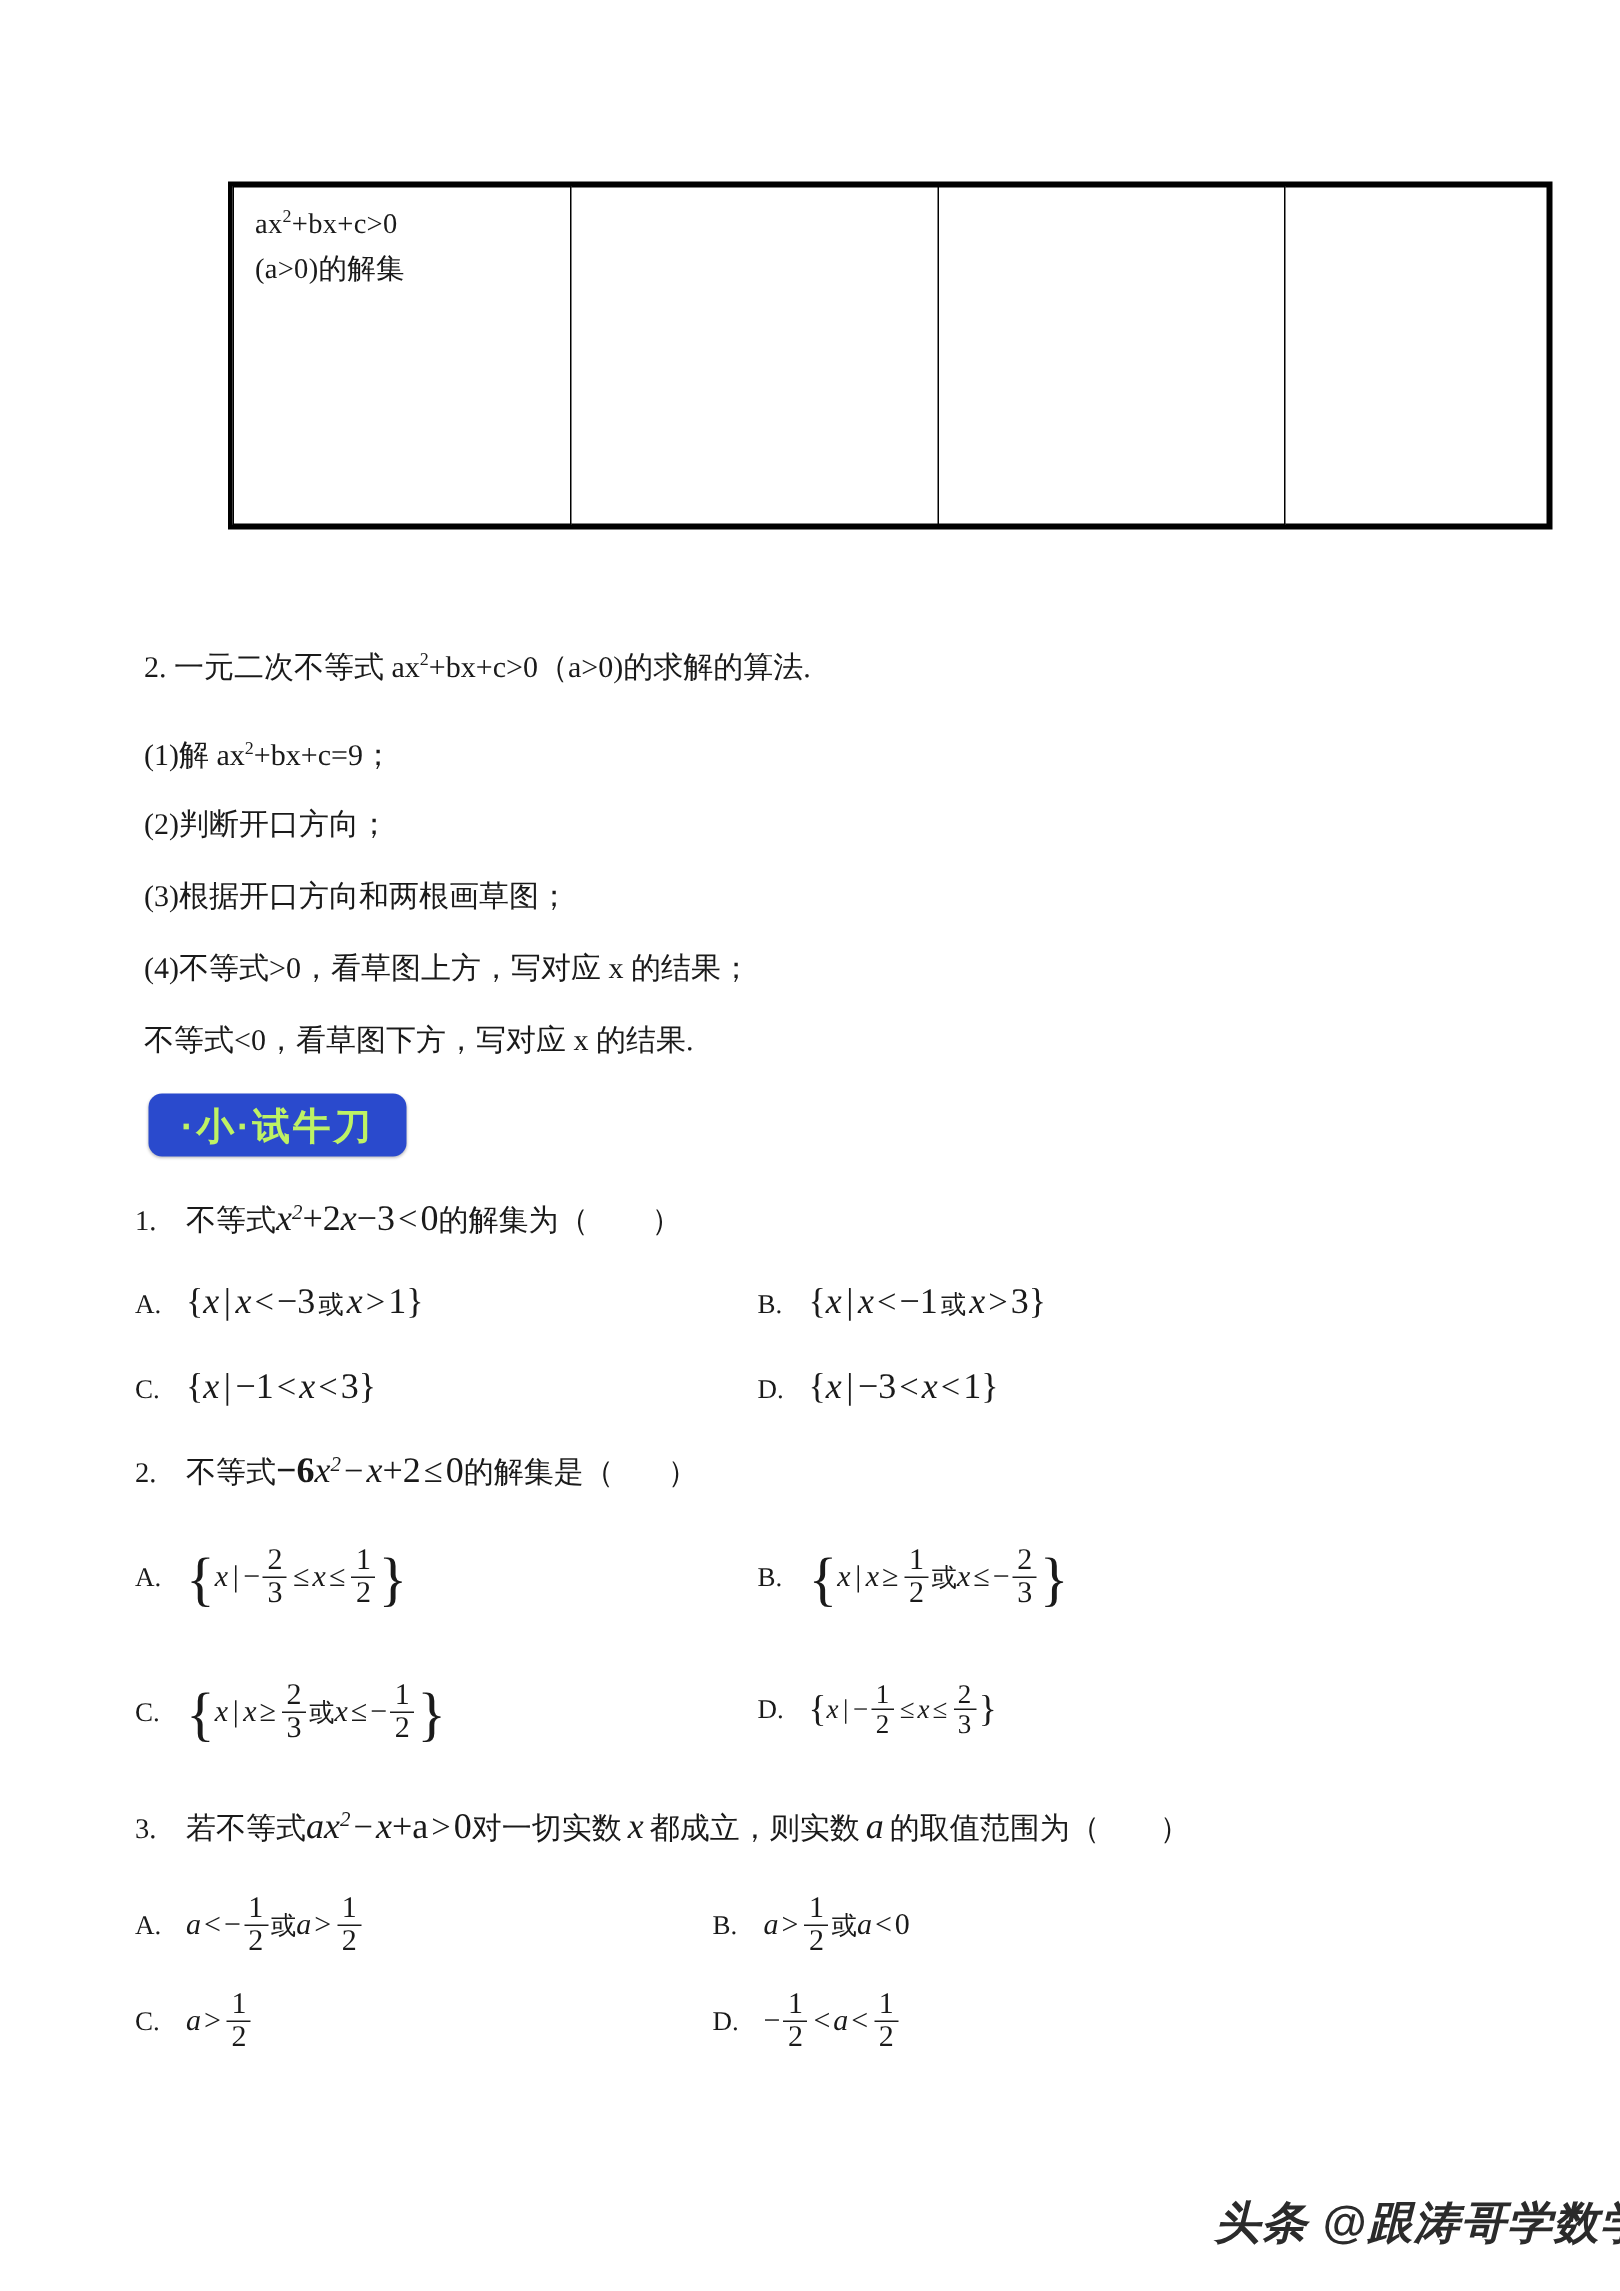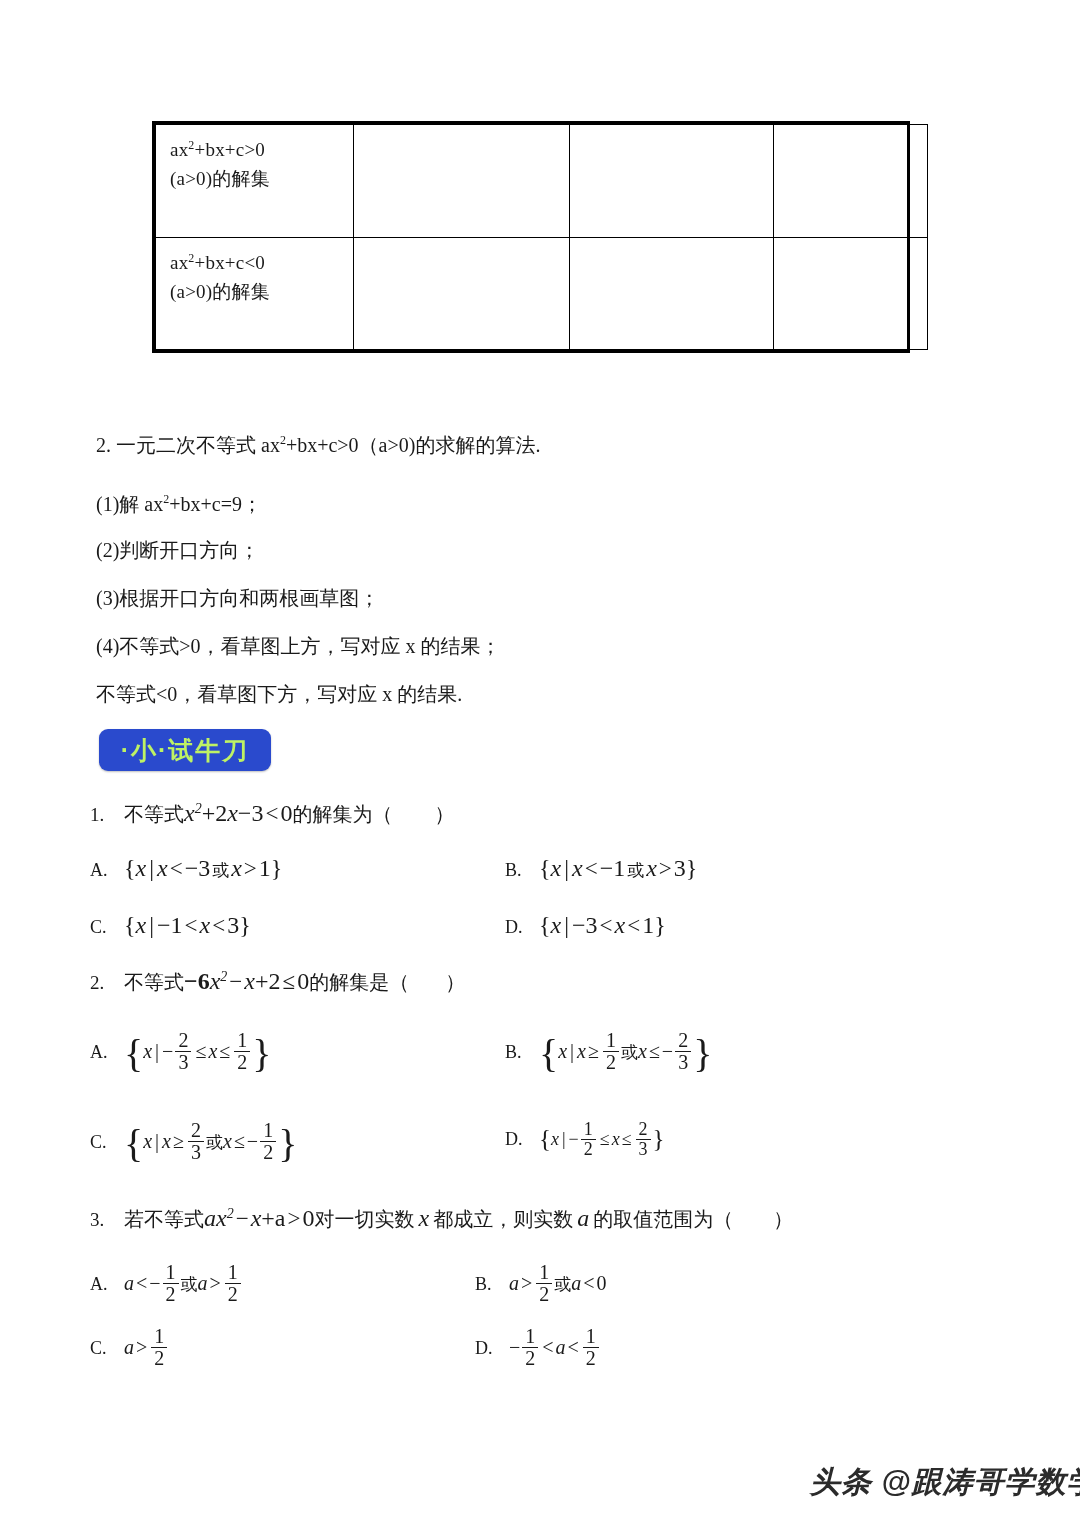--- a/index.html
+++ b/index.html
@@ -14,21 +14,21 @@
     font-family: "Liberation Serif", "DejaVu Serif", serif;
     color: #1a1a1a;
     overflow: hidden;
   }
 
   
   .table-wrap {
     position: absolute;
     left: 152px;
     top: 121px;
-    width: 758px;
+    width: 883px;
     height: 232px;
     border: 3px solid #000;
     box-sizing: border-box;
     background: #fff;
   }
   .tbl {
     width: 100%;
     height: 100%;
     border-collapse: collapse;
     table-layout: fixed;
@@ -184,29 +184,20 @@
     <tbody>
         <tr>
       <td class="c0">
         <div class="cellline"><span>ax</span><sup>2</sup><span>+bx+c&gt;0</span></div>
         <div class="cellline">(a&gt;0)的解集</div>
       </td>
       <td class="c1"></td>
       <td class="c2"></td>
       <td class="c3"></td>
     </tr>
-    <tr>
-      <td class="c0">
-        <div class="cellline"><span>ax</span><sup>2</sup><span>+bx+c&lt;0</span></div>
-        <div class="cellline">(a&gt;0)的解集</div>
-      </td>
-      <td class="c1"></td>
-      <td class="c2"></td>
-      <td class="c3"></td>
-    </tr>
   </tbody>
     </table>
 </div>
 
 <div class="para p-a"><span>2.</span> <span>一元二次不等式 ax</span><sup>2</sup><span>+bx+c&gt;0（a&gt;0)的求解的算法.</span></div>
 
 <div class="para p-b"><span>(1)解 ax</span><sup>2</sup><span>+bx+c=9；</span></div>
 
 <div class="para p-c">(2)判断开口方向；</div>
 <div class="para p-d">(3)根据开口方向和两根画草图；</div>

